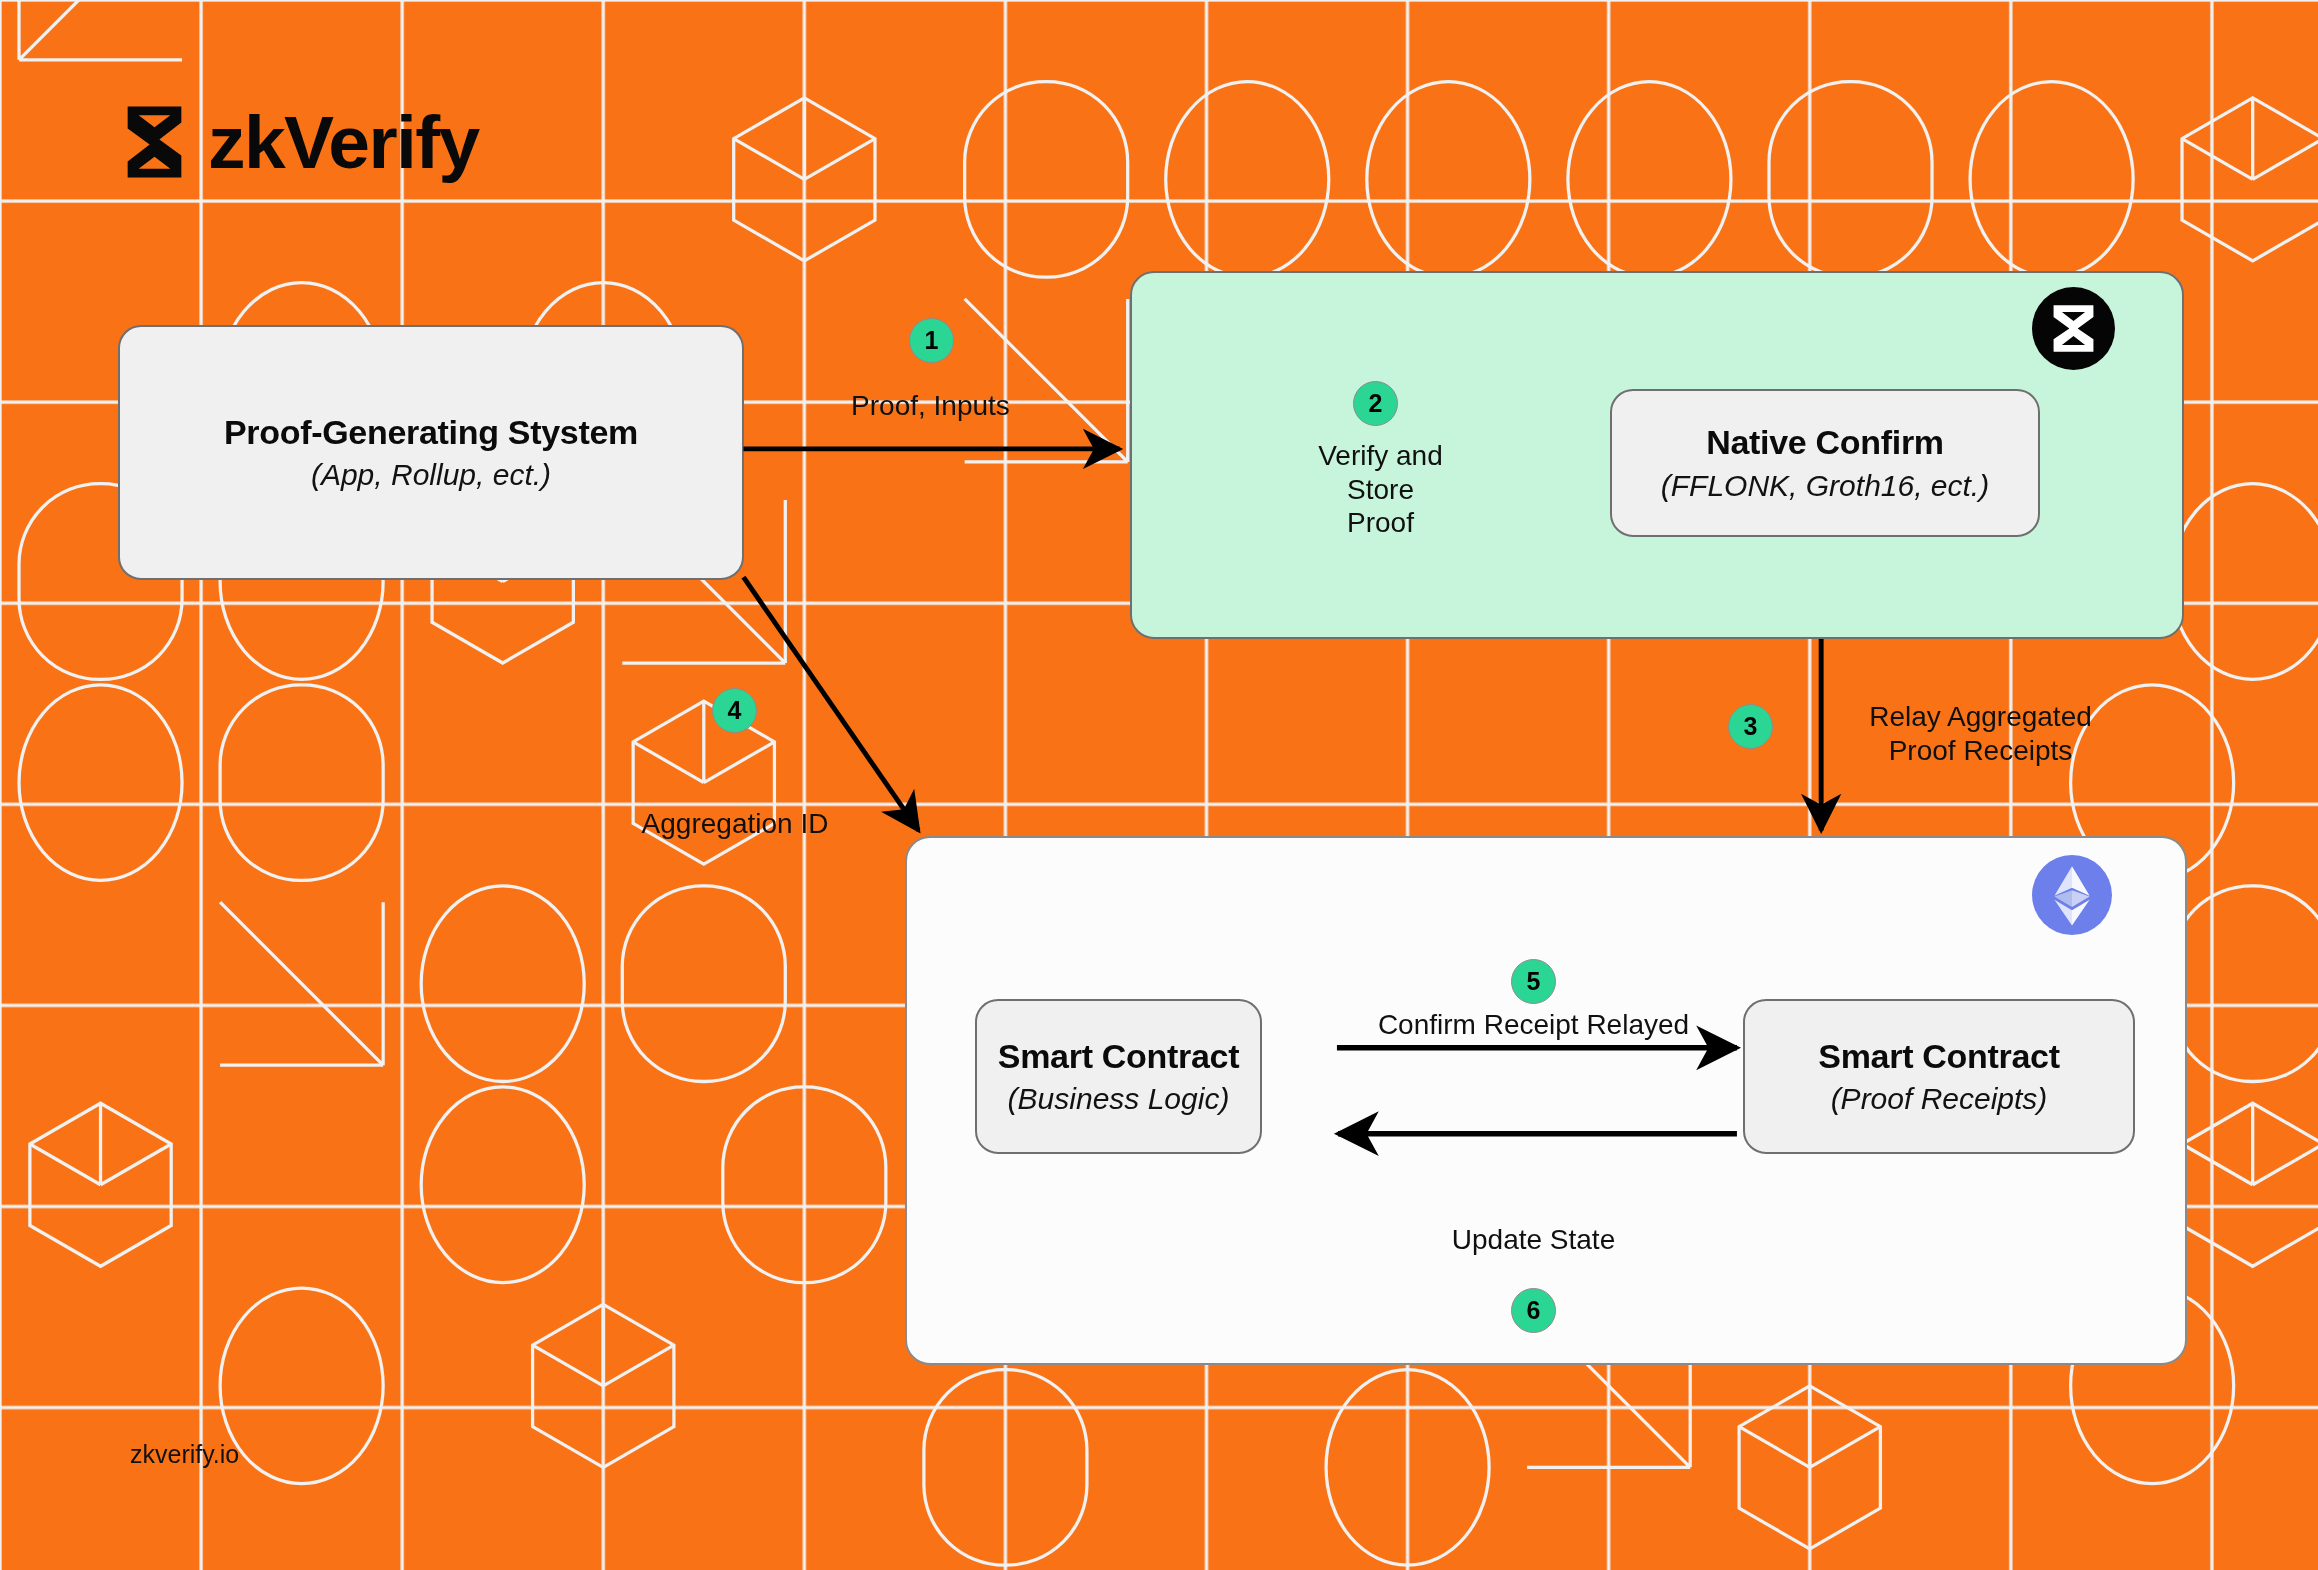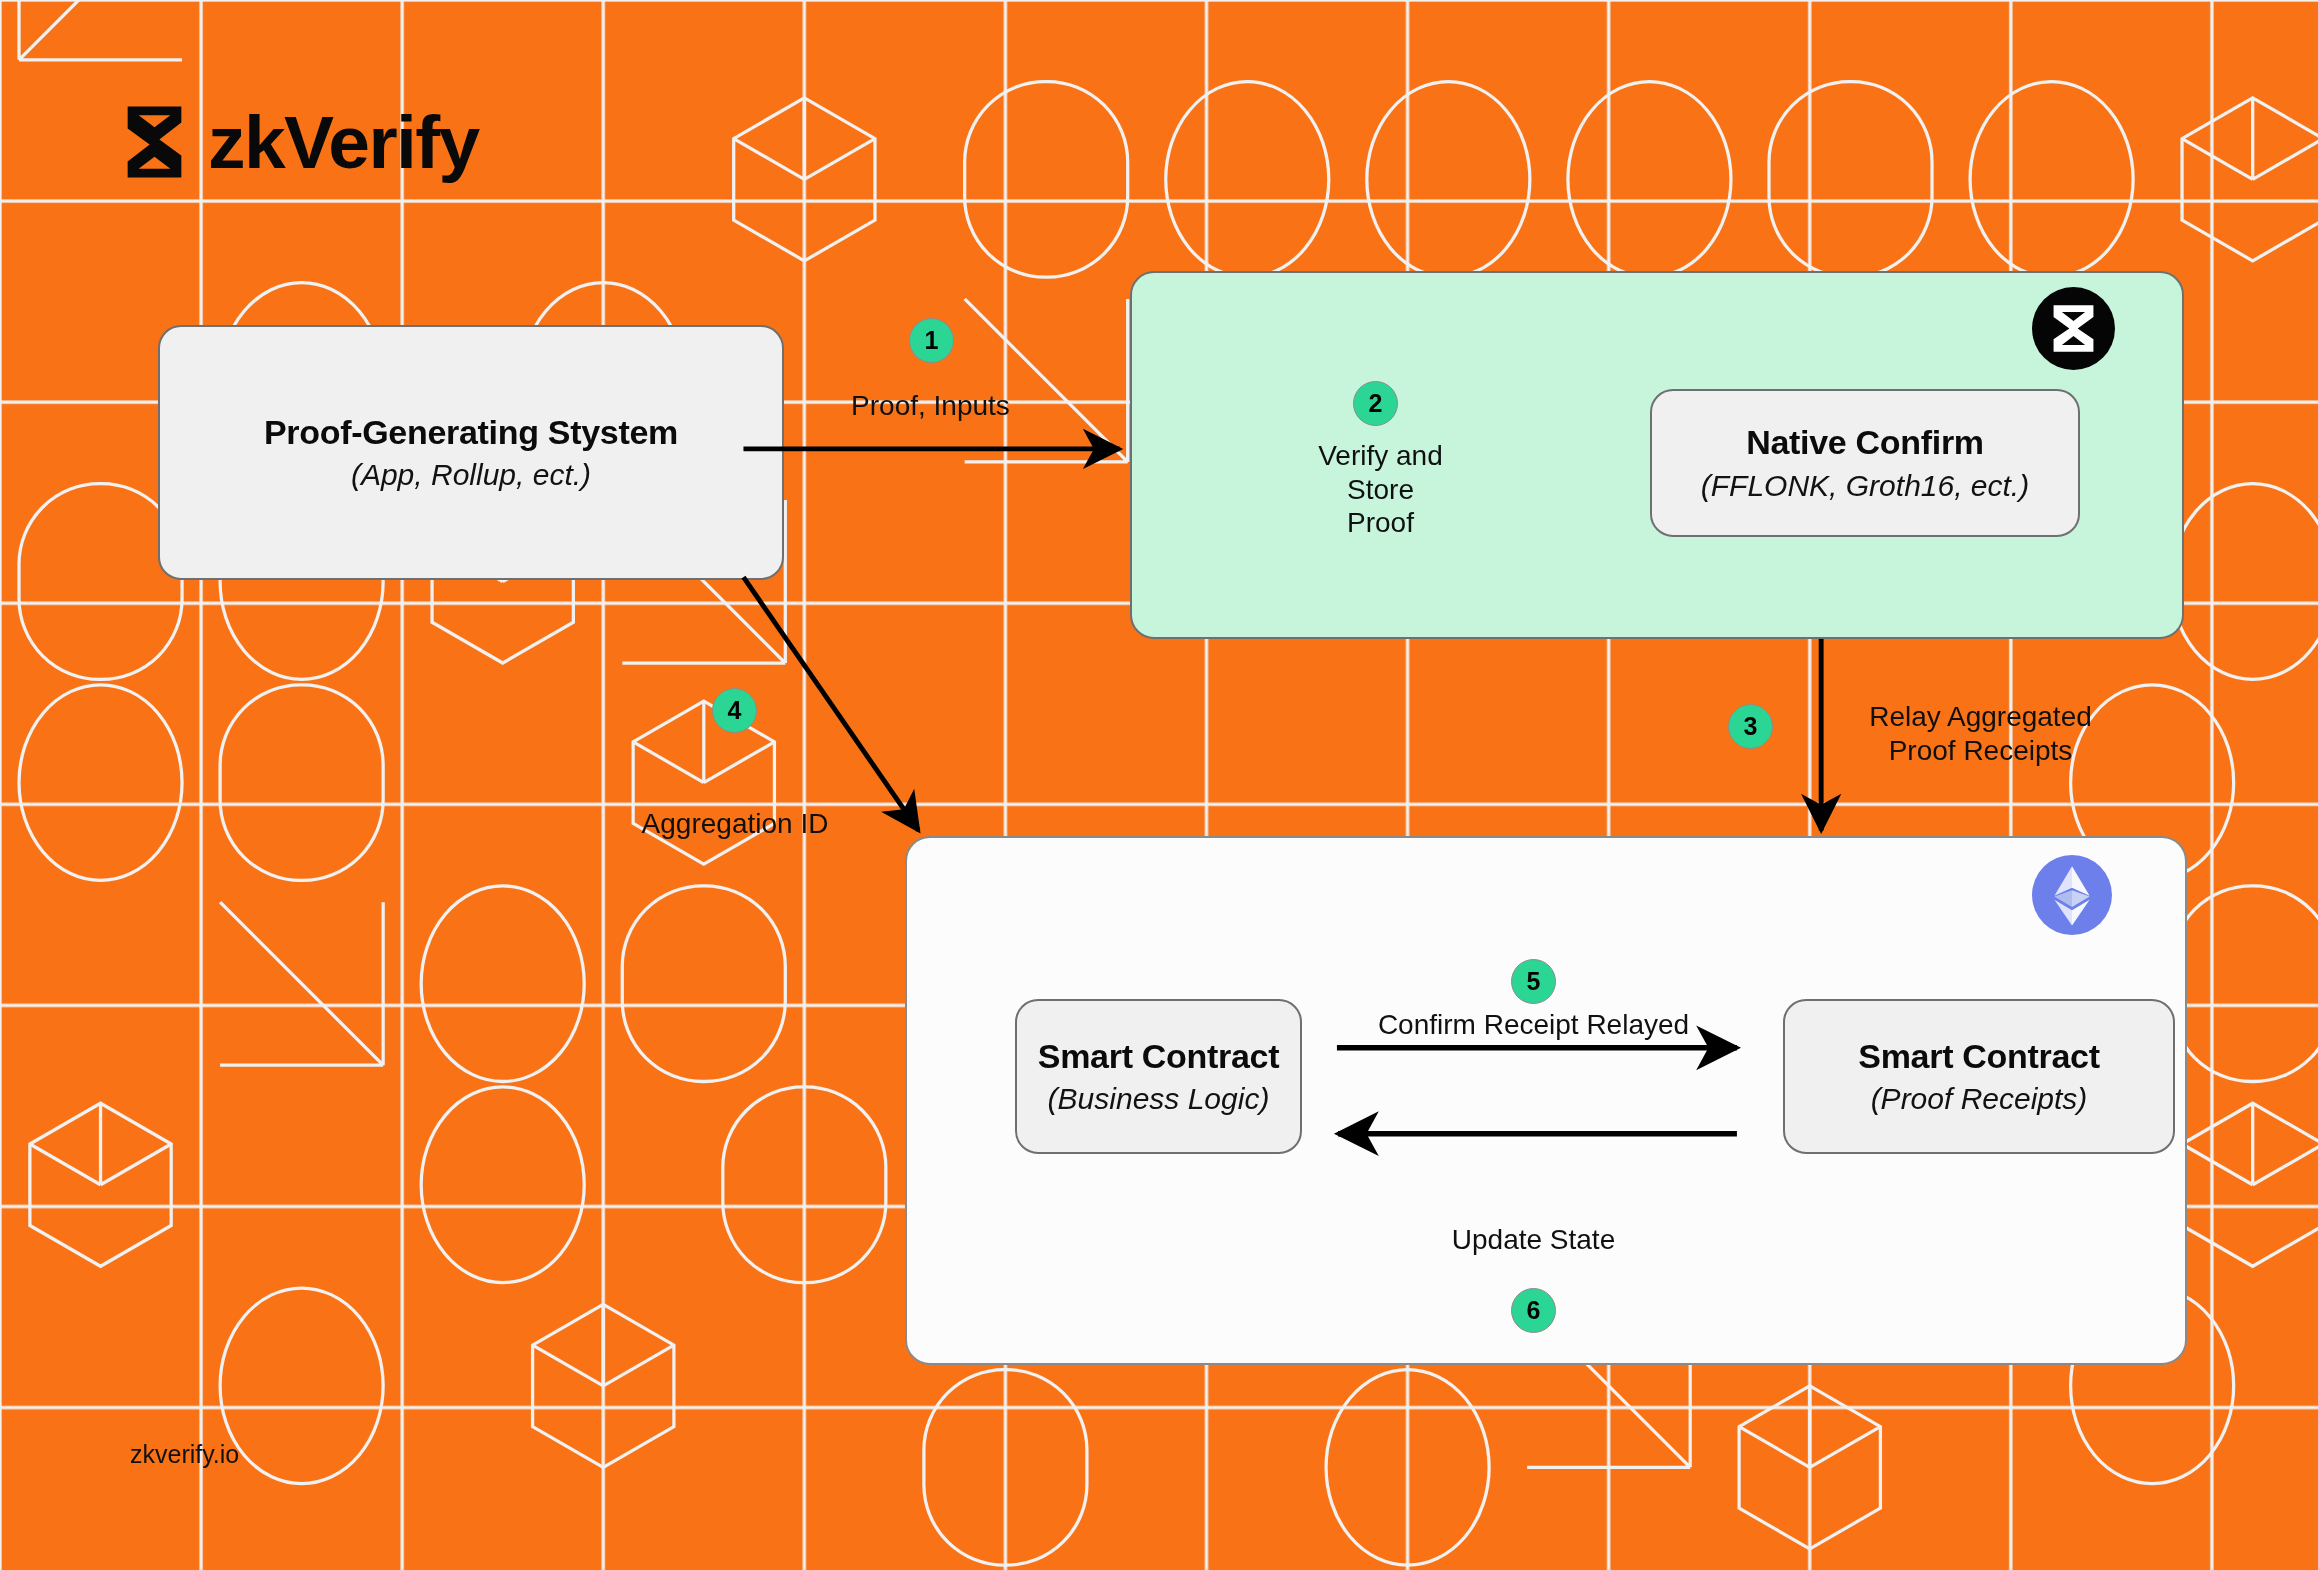--- a/index.html
+++ b/index.html
@@ -47,21 +47,20 @@
   
   .node{
     position:absolute;
     box-sizing:border-box;
     z-index:3;
   }
   .box-grey{
     background:#F0F0F0;
     border:2.2px solid #6F6F6F;
     border-radius:23px;
-    margin-left:40px;
   }
   .box-mint{
     background:#C7F5DC;
     border:2.2px solid #6F6F6F;
     border-radius:24px;
   }
   .box-white{
     background:#FCFCFC;
     border:2.7px solid #8A8A8A;
     border-radius:25px;

